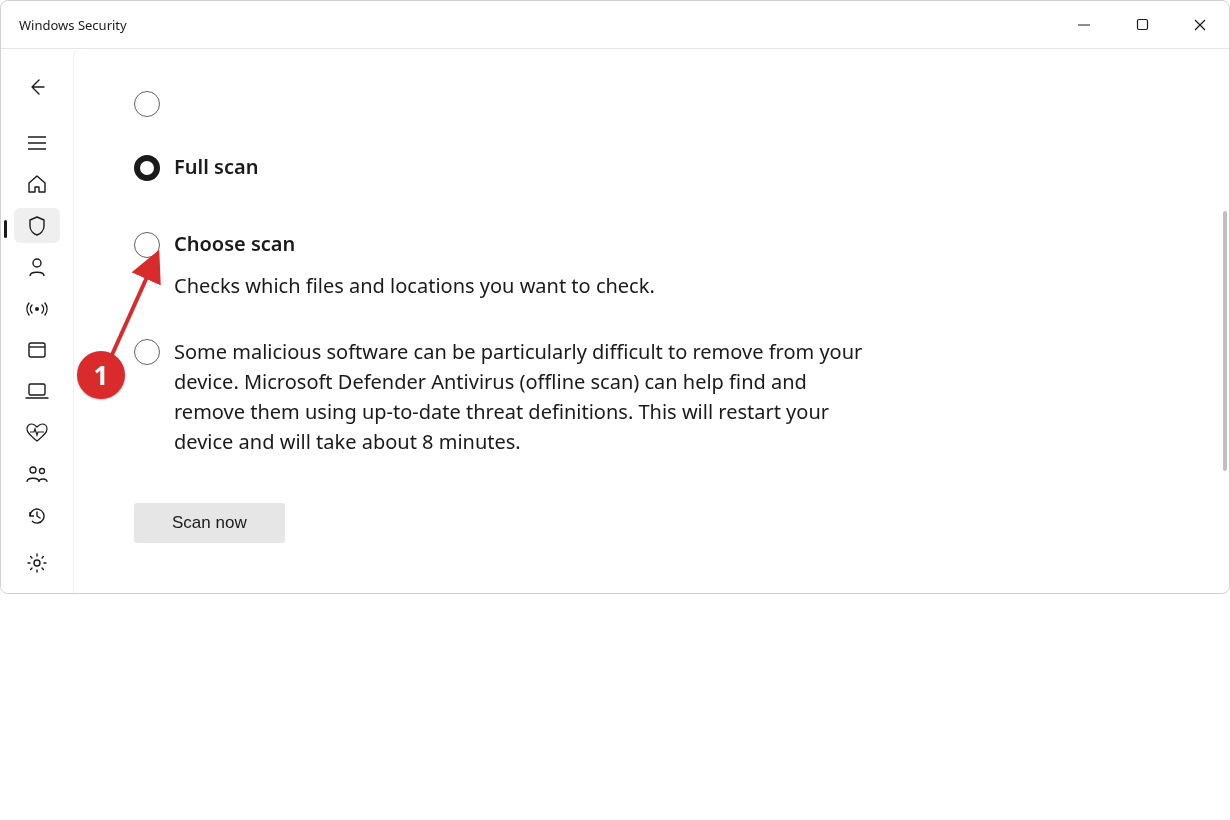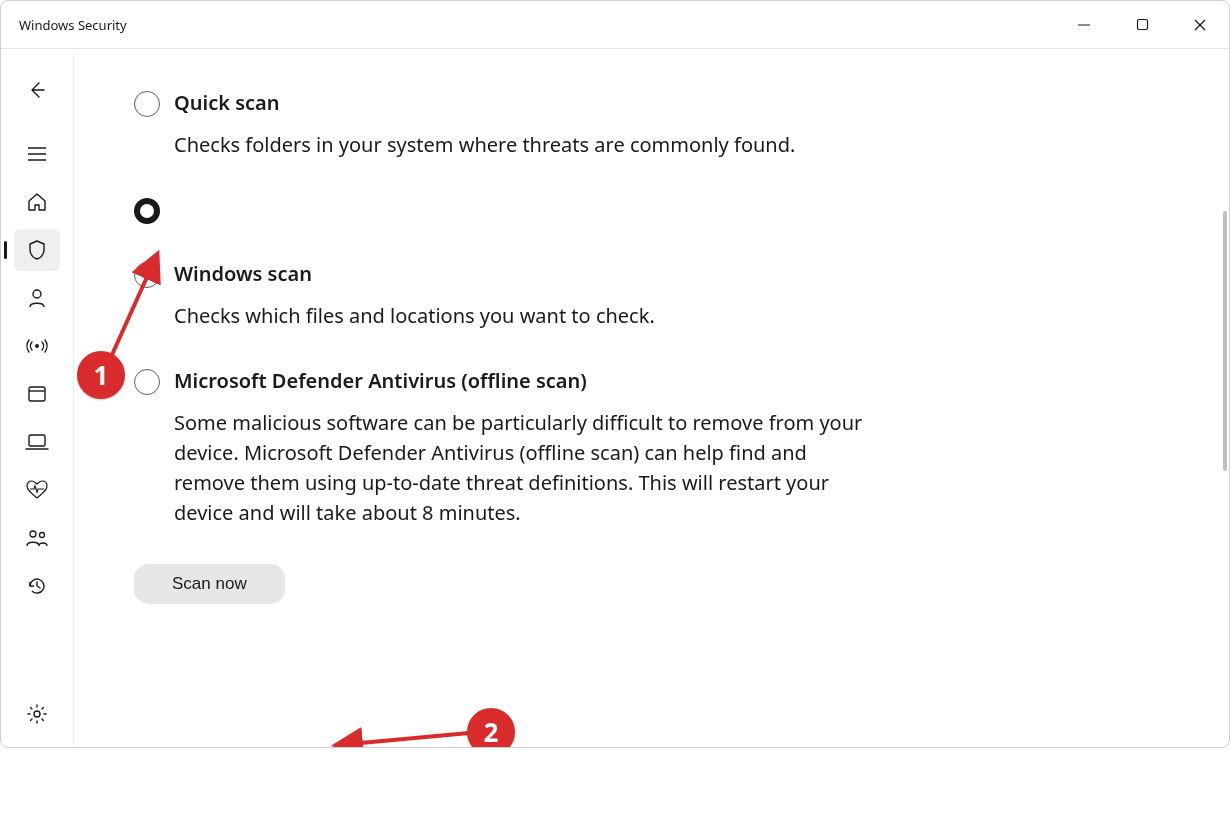--- a/index.html
+++ b/index.html
@@ -8,21 +8,21 @@
       background: #fff;
       width: 1230px;
       height: 820px;
       overflow: hidden;
       position: relative;
       font-size: 14px;
       color: #1a1a1a;
     }
     .window {
       width: 1230px;
-      height: 748px;
+      height: 594px;
       border: 1px solid #d0d0d0;
       border-radius: 8px;
       position: relative;
       background: #fff;
       overflow: hidden;
     }
     
     .titlebar {
       height: 48px;
       display: flex;
@@ -126,21 +126,22 @@
       color: #1a1a1a;
       font-weight: 400;
     }
     .scan-btn {
       display:inline-block;
       padding: 10px 38px;
       background: #e6e6e6;
       border: none;
       font-size: 17px;
       color:#1a1a1a;
-      border-radius:15px;
+      border-radius:3px;
+      margin-top: 10px;
     }
     
     .ann-badge {
       position: absolute;
       width: 48px;
       height: 48px;
       background: #d92b2b;
       border-radius: 50%;
       color: #fff;
       font-size: 26px;
@@ -269,44 +270,40 @@
             <circle cx="11" cy="11" r="3" fill="none" stroke="#1a1a1a" stroke-width="1.4"></circle>
             <path d="M11 2 V4 M11 18 V20 M2 11 H4 M18 11 H20 M4.6 4.6 L6 6 M16 16 L17.4 17.4 M17.4 4.6 L16 6 M6 16 L4.6 17.4" stroke="#1a1a1a" stroke-width="1.4" stroke-linecap="round"></path>
           </svg>
       </div>
     </div>
 
     <div class="content-wrap">
 
       <div class="scan-option">
         <div class="radio"></div>
-        <div class="opt-body">
-          <div class="opt-title">Quick scan</div>
-          <div class="opt-desc">Checks folders in your system where threats are commonly found.</div>
-        </div>
       </div>
 
       <div class="scan-option">
         <div class="radio checked"></div>
         <div class="opt-body">
+          <div class="opt-title">Full scan</div>
         </div>
       </div>
 
       <div class="scan-option">
         <div class="radio"></div>
         <div class="opt-body">
-          <div class="opt-title">Windows scan</div>
+          <div class="opt-title">Choose scan</div>
           <div class="opt-desc">Checks which files and locations you want to check.</div>
         </div>
       </div>
 
       <div class="scan-option">
         <div class="radio"></div>
         <div class="opt-body">
-          <div class="opt-title">Microsoft Defender Antivirus (offline scan)</div>
           <div class="opt-desc">Some malicious software can be particularly difficult to remove from your device. Microsoft Defender Antivirus (offline scan) can help find and remove them using up-to-date threat definitions. This will restart your device and will take about 8 minutes.</div>
         </div>
       </div>
 
       <button class="scan-btn">Scan now</button>
 
     </div>
   </div>
 
   <div class="ann-badge" style="left:76px; top:350px;">1</div>

